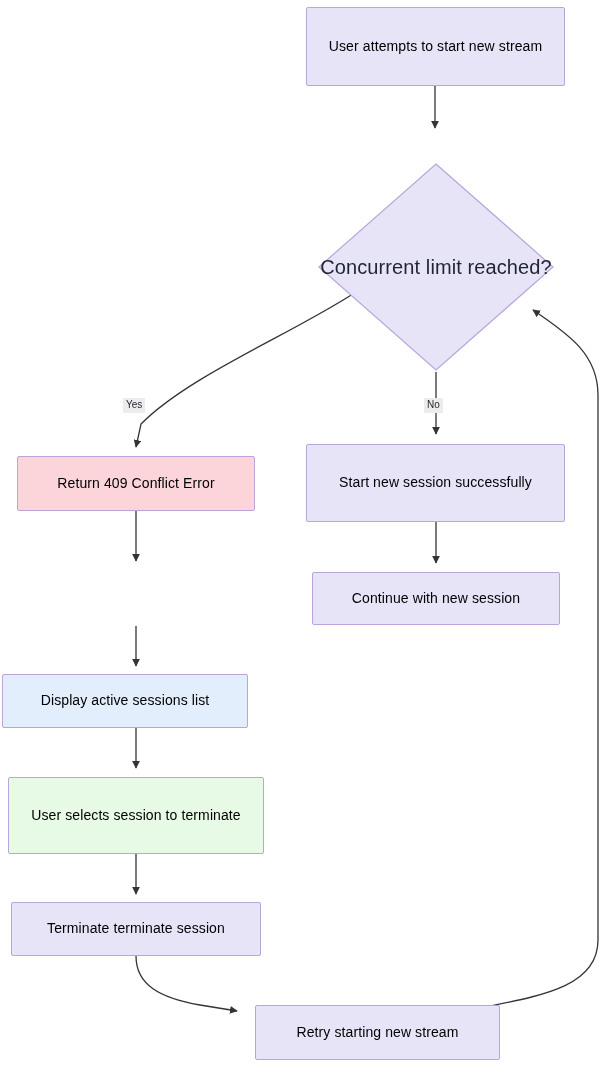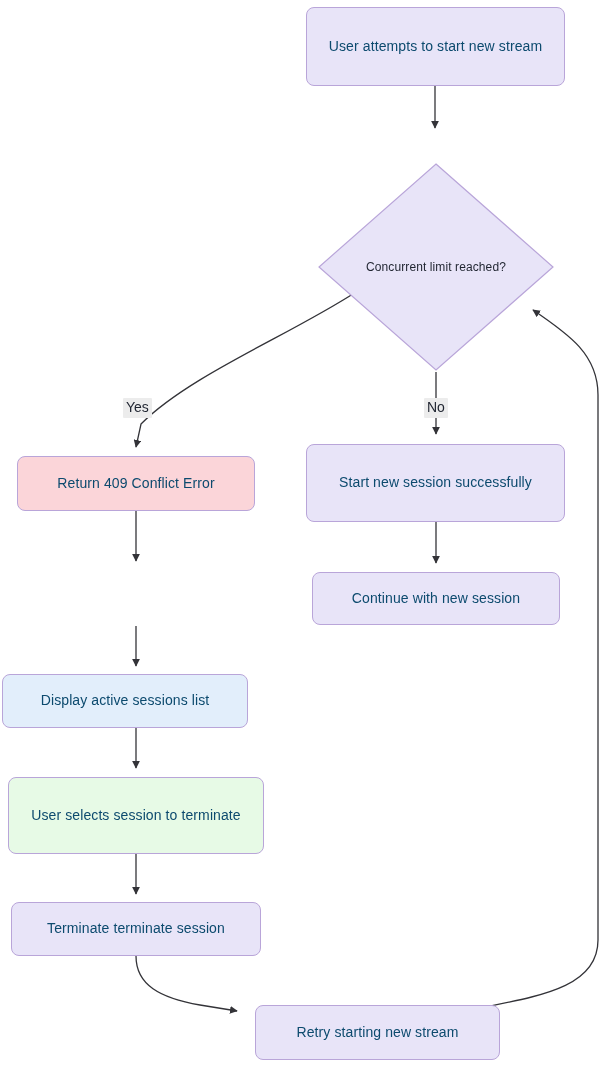--- a/index.html
+++ b/index.html
@@ -15,26 +15,26 @@
     position: relative;
     width: 615px;
     height: 1081px;
     background: #ffffff;
     overflow: hidden;
   }
   .node {
     position: absolute;
     box-sizing: border-box;
     border: 1.1px solid #b9a5d9;
-    border-radius: 8px;
+    border-radius: 2px;
     display: flex;
     align-items: center;
     justify-content: center;
     text-align: center;
-    color: #0c4a6e;
+    color: #000000;
     font-size: 14px;
     line-height: 1.42;
     padding: 4px 8px;
     letter-spacing: 0.1px;
   }
   .fill-lavender { background: #e8e4f8; }
   .fill-pink     { background: #fbd5d9; }
   .fill-orange   { background: #fce5d2; }
   .fill-blue     { background: #e2eefb; }
   .fill-green    { background: #e7fae6; }
@@ -45,41 +45,41 @@
     align-items: center;
     justify-content: center;
   }
   .diamond-shape {
     position: absolute;
     inset: 0;
   }
   .diamond-label {
     position: relative;
     z-index: 2;
-    font-size: 12px;
+    font-size: 20px;
     color: #1f2430;
     text-align: right;
     letter-spacing: 0.1px;
     white-space: nowrap;
   }
   #edges {
     position: absolute;
     left: 0; top: 0;
     width: 615px;
     height: 1081px;
     pointer-events: none;
   }
   .edge-path {
     fill: none;
     stroke: #333338;
     stroke-width: 1.3px;
   }
   .edge-label {
     position: absolute;
-    font-size: 14px;
+    font-size: 10px;
     color: #1f2430;
     background: #ececec;
     padding: 1px 3px;
     line-height: 1.25;
     border-radius: 1px;
   }
 </style>
 </head>
 <body>
 

